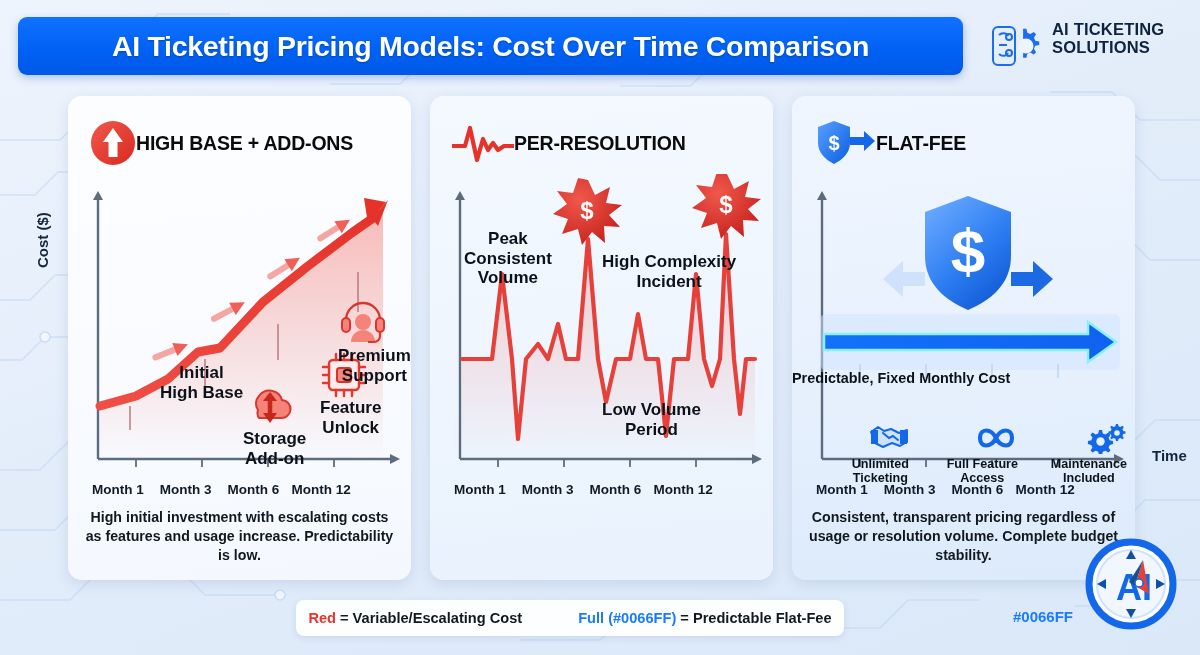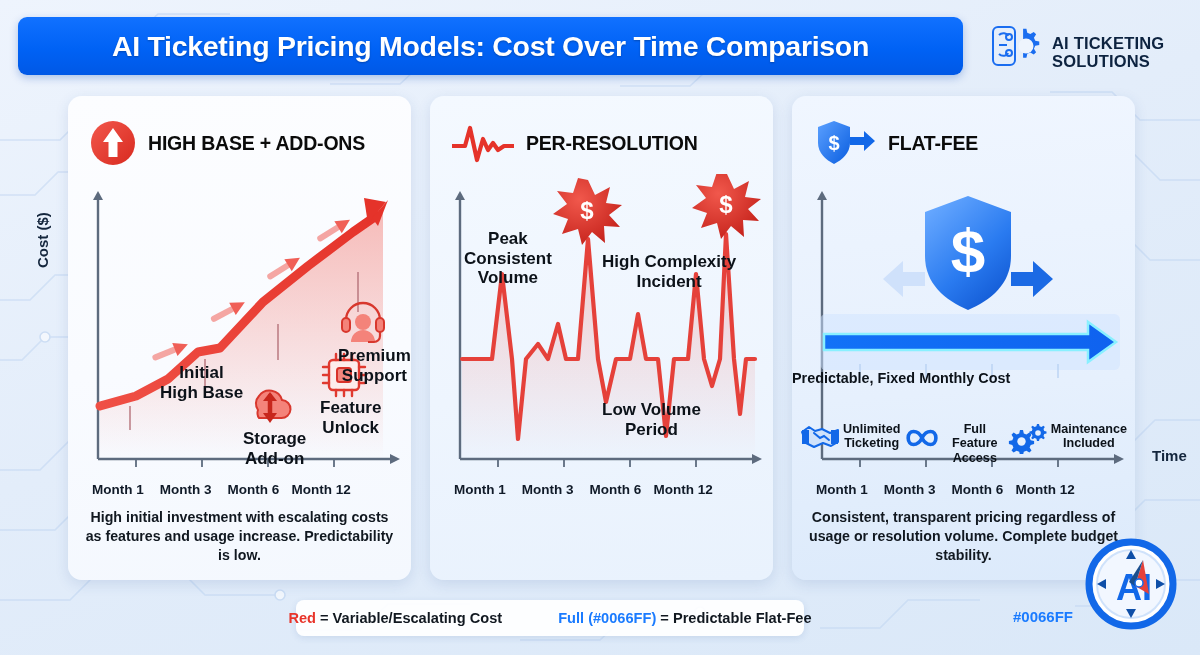--- a/index.html
+++ b/index.html
@@ -50,21 +50,21 @@
   .title-bar h1 {
     color: #ffffff;
     font-size: 28.5px;
     font-weight: bold;
     letter-spacing: -0.3px;
     text-shadow: 0 1px 2px rgba(0,0,0,.25);
     white-space: nowrap;
   }
   .brand {
     display: flex;
-    align-items: flex-end;
+    align-items: flex-start;
     gap: 7px;
     margin-left: 16px;
   }
   .brand-text {
     font-size: 16.5px;
     font-weight: bold;
     line-height: 1.08;
     color: #0d2340;
     letter-spacing: .2px;
   }
@@ -110,21 +110,20 @@
   .panel.p3 { background: linear-gradient(175deg,#f0f6ff 0%, #e6f0fd 60%, #dceafb 100%); }
 
   .panel-head {
     position: absolute;
     left: 0; top: 16px;
     width: 100%;
     height: 62px;
     display: flex;
     align-items: center;
     padding-left: 22px;
-    gap: 12px;
   }
   .panel-title {
     font-size: 19.5px;
     font-weight: bold;
     color: #0b0b0b;
     letter-spacing: -0.2px;
     white-space: nowrap;
   }
 
   .chart-area {
@@ -176,22 +175,22 @@
 
   .feat-row {
     position: absolute;
     left: 8px; top: 248px;
     width: 327px;
     display: flex;
   }
   .feat {
     flex: 1;
     display: flex;
-    flex-direction: row;
-    align-items: flex-start;
+    flex-direction: column;
+    align-items: flex-end;
     gap: 3px;
   }
   .feat-label {
     font-size: 12.6px;
     font-weight: bold;
     line-height: 1.15;
     text-align: center;
     color: #0c1219;
   }
 
@@ -202,21 +201,21 @@
     text-align: left;
     font-size: 14.4px;
     font-weight: bold;
     color: #0c1219;
   }
 
   
   .legend {
     position: absolute;
     left: 296px; top: 600px;
-    width: 508px;
+    width: 548px;
     height: 36px;
     background: rgba(255,255,255,.92);
     border-radius: 8px;
     display: flex;
     align-items: center;
     justify-content: center;
     gap: 56px;
     box-shadow: 0 2px 7px rgba(40,80,150,.12);
   }
   .legend span {

